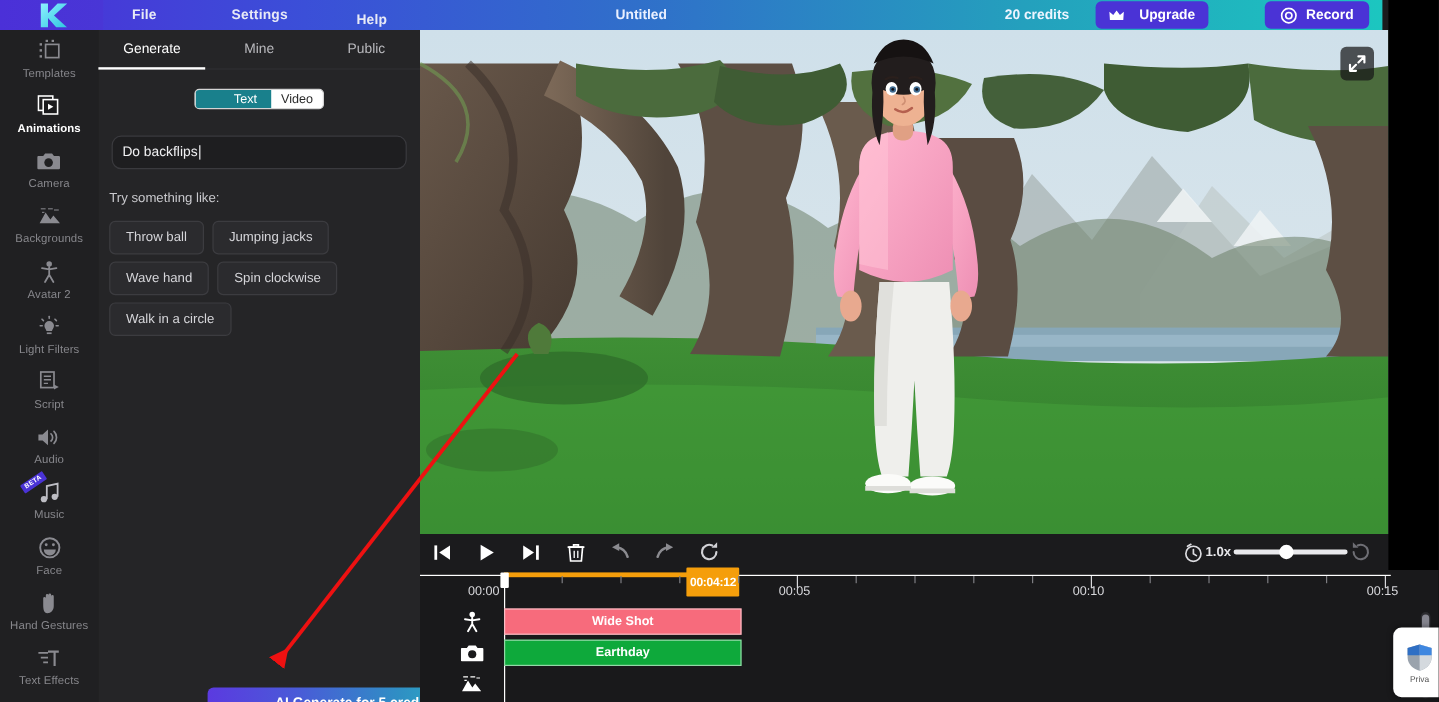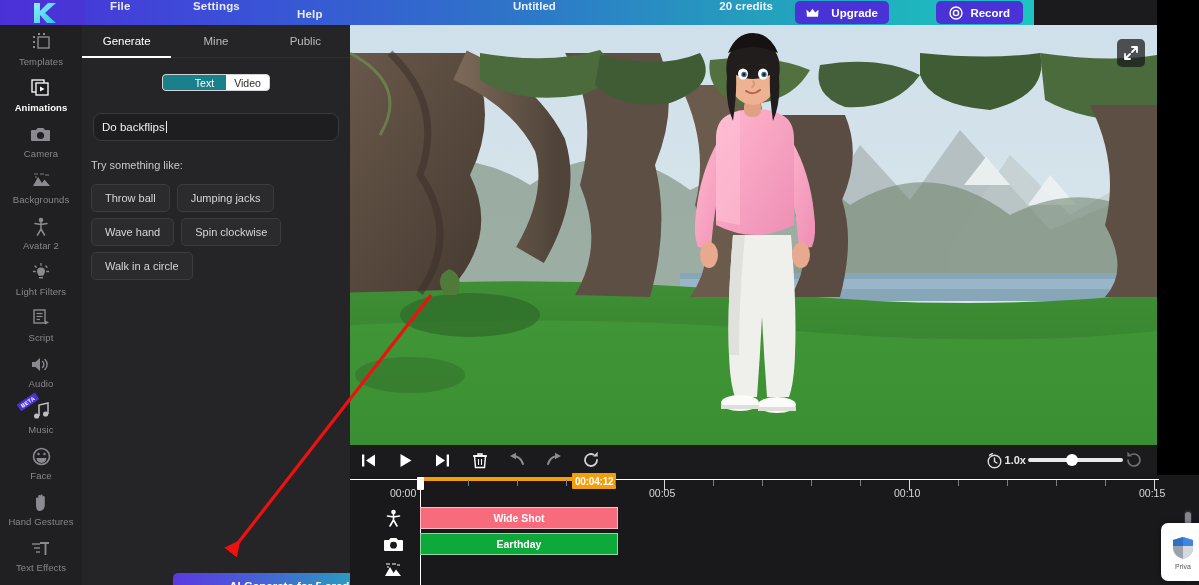--- a/index.html
+++ b/index.html
@@ -8,23 +8,23 @@
     background: #000; overflow: hidden;
     font-family: "Liberation Sans", sans-serif;
   }
   #app {
     position: relative; width: 1199px; height: 585px;
     background: #1b1b1d; overflow: hidden;
   }
 
   
   .topbar {
-    position: absolute; left: 0; top: 0; width: 1034px; height: 25px;
+    position: absolute; left: 0; top: 0; width: 1152px; height: 25px;
     background: linear-gradient(90deg, #4b30d8 0%, #3b4fd8 22%, #2f72c9 48%, #24a0bd 74%, #1cc6c0 100%);
-    display: flex; 
+    display: flex; align-items: center;
   }
   .logo-wrap {
     width: 86px; height: 25px; display: flex; align-items: center; justify-content: center;
     background: linear-gradient(90deg,#4b30d8,#4936d6);
   }
   .logo-k { width: 30px; height: 21px; display:block; }
   .menu-item {
     color: #e8eaf6; font-size: 11.5px; font-weight: bold;
     letter-spacing: .2px; cursor: default;
   }
@@ -158,21 +158,21 @@
     position:absolute; left:350px; top:475px; width:849px; height:110px; background:#19191b;
   }
   .ruler { position:absolute; left:0; top:0; width:849px; height:28px; }
   .ruler-line {
     position:absolute; left:0; top:4px; width:809px; height:1px; background:#ffffff;
   }
   .range-bar {
     position:absolute; left:70px; top:2px; width:165px; height:4px; background:#f59e0b;
   }
   .time-chip {
-    position:absolute; left:222px; top:-2px; height:16px; padding:0 3px;
+    position:absolute; left:222px; top:-2px; height:24px; padding:0 3px;
     background:#f59e0b; color:#ffffff; font-size:10px; font-weight:bold;
     display:flex; align-items:center; border-radius:1px; letter-spacing:-.2px;
   }
   .tick { position:absolute; top:5px; width:1px; height:6px; background:#7d7d82; }
   .tick.major { height:10px; background:#d8d8dc; }
   .rlabel { position:absolute; top:12px; font-size:10.5px; color:#d7d7db; }
   .playhead-head {
     position:absolute; left:67px; top:2px; width:7px; height:13px; background:#ffffff; border-radius:1px;
   }
   .playhead-line {

